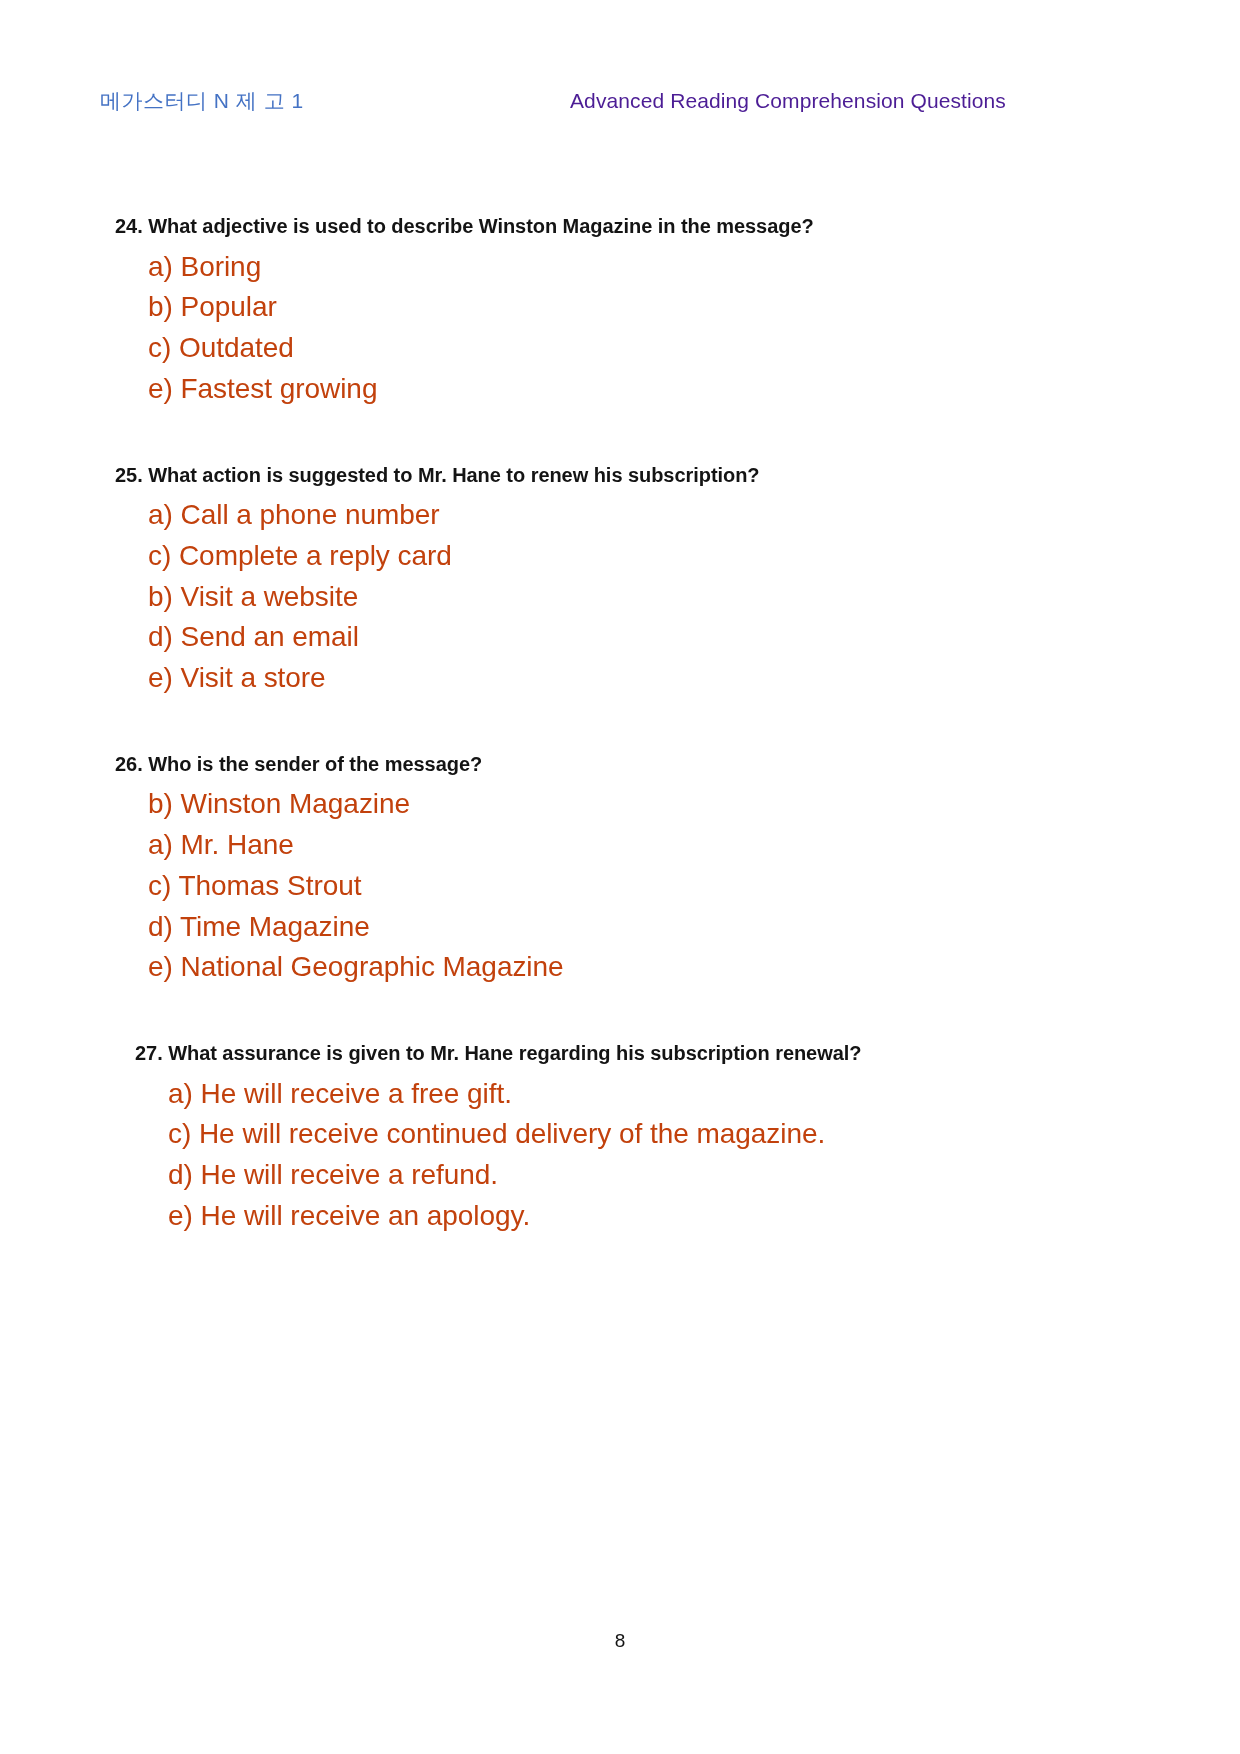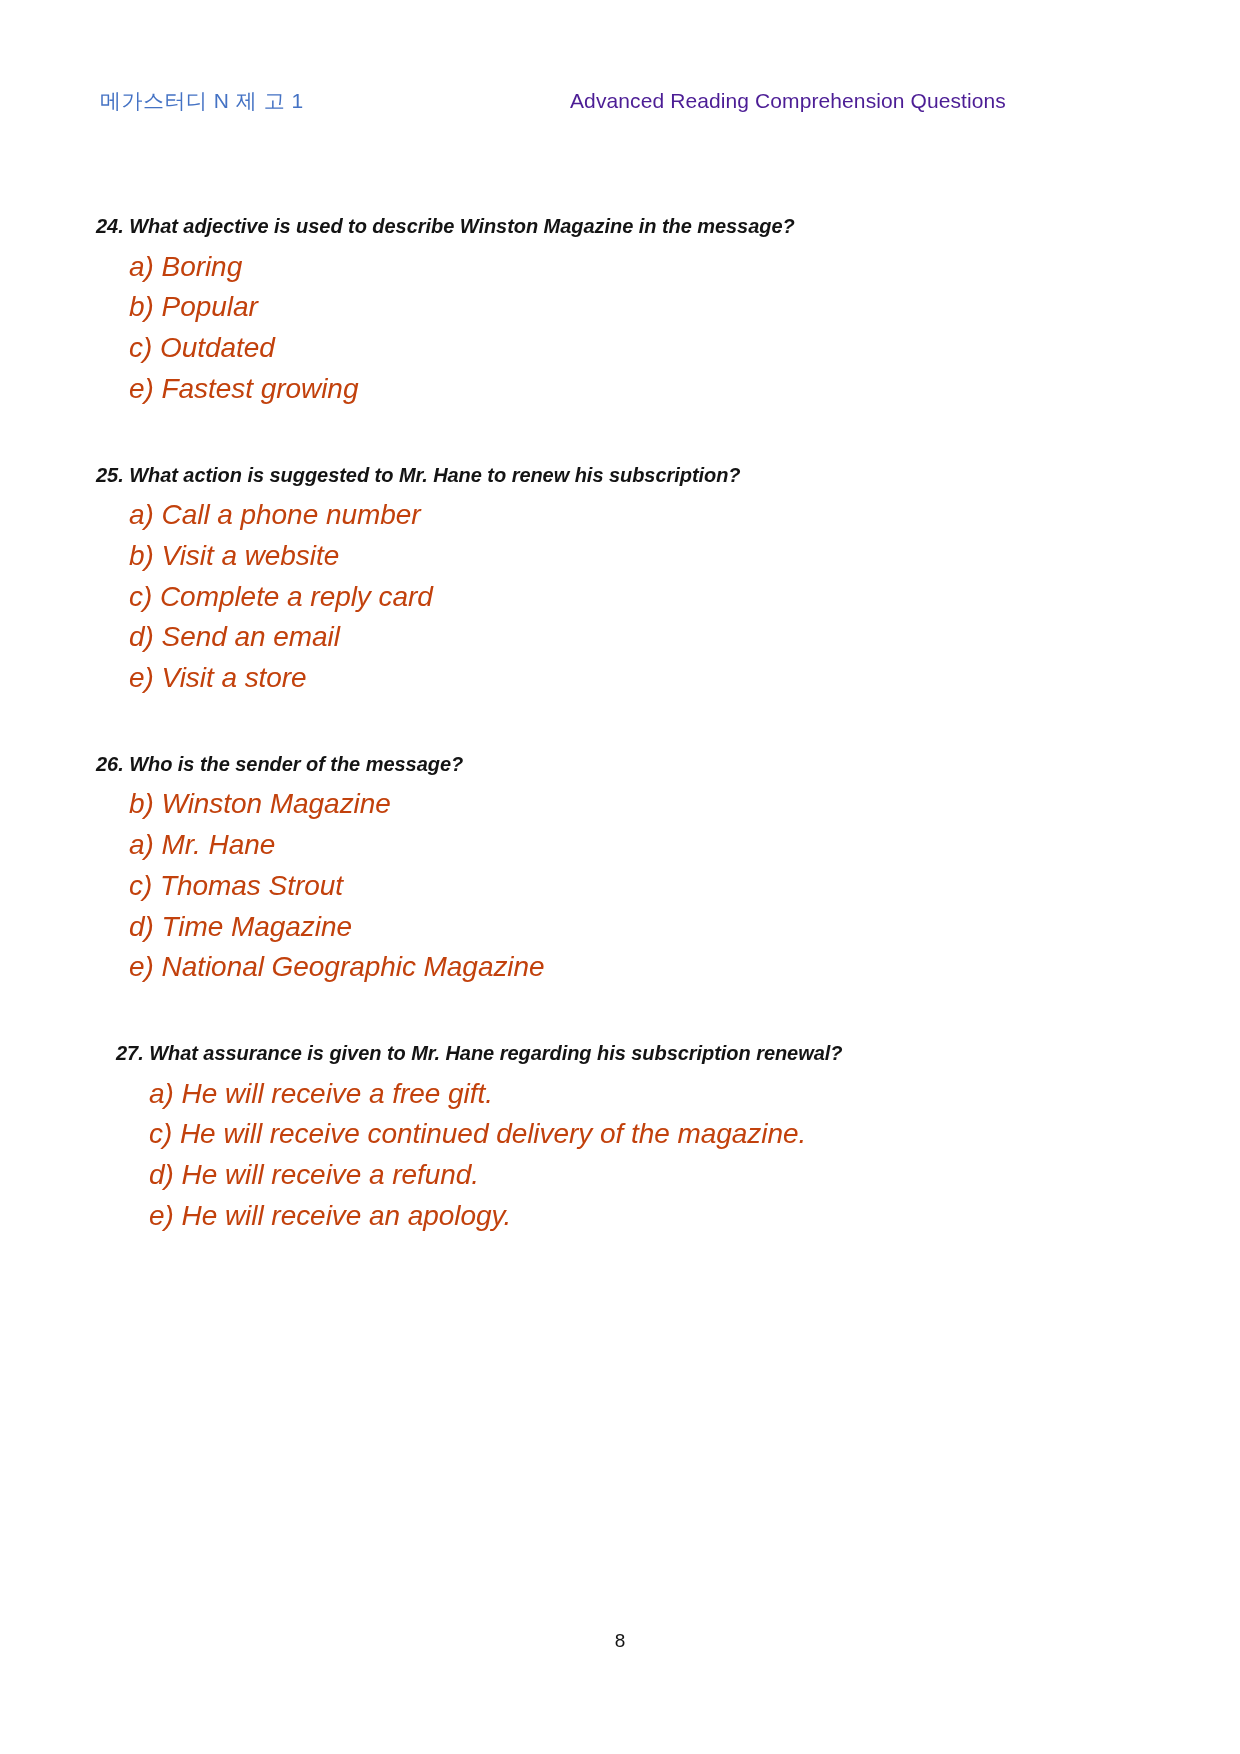--- a/index.html
+++ b/index.html
@@ -45,23 +45,22 @@
     color: #4c1d95;
     font-size: 21px;
     white-space: nowrap;
     letter-spacing: 0.1px;
   }
 
   
   .content {
     position: absolute;
     top: 206px;
-    left: 96px;
+    left: 115px;
     width: 1040px;
-    font-style: italic;
   }
 
   .question-block {
     margin-bottom: 45px;
   }
   .question-block:last-of-type { margin-bottom: 0; margin-left: 20px; }
 
   .question-text {
     font-weight: bold;
     font-size: 20px;
@@ -118,22 +117,22 @@
         <li class="option">b) Popular</li>
         <li class="option">c) Outdated</li>
         <li class="option">e) Fastest growing</li>
       </ul>
     </div>
 
     <div class="question-block">
       <div class="question-text">25. What action is suggested to Mr. Hane to renew his subscription?</div>
       <ul class="options">
         <li class="option">a) Call a phone number</li>
+        <li class="option">c) Complete a reply card</li>
         <li class="option">b) Visit a website</li>
-        <li class="option">c) Complete a reply card</li>
         <li class="option">d) Send an email</li>
         <li class="option">e) Visit a store</li>
       </ul>
     </div>
 
     <div class="question-block">
       <div class="question-text">26. Who is the sender of the message?</div>
       <ul class="options">
         <li class="option">b) Winston Magazine</li>
         <li class="option">a) Mr. Hane</li>

